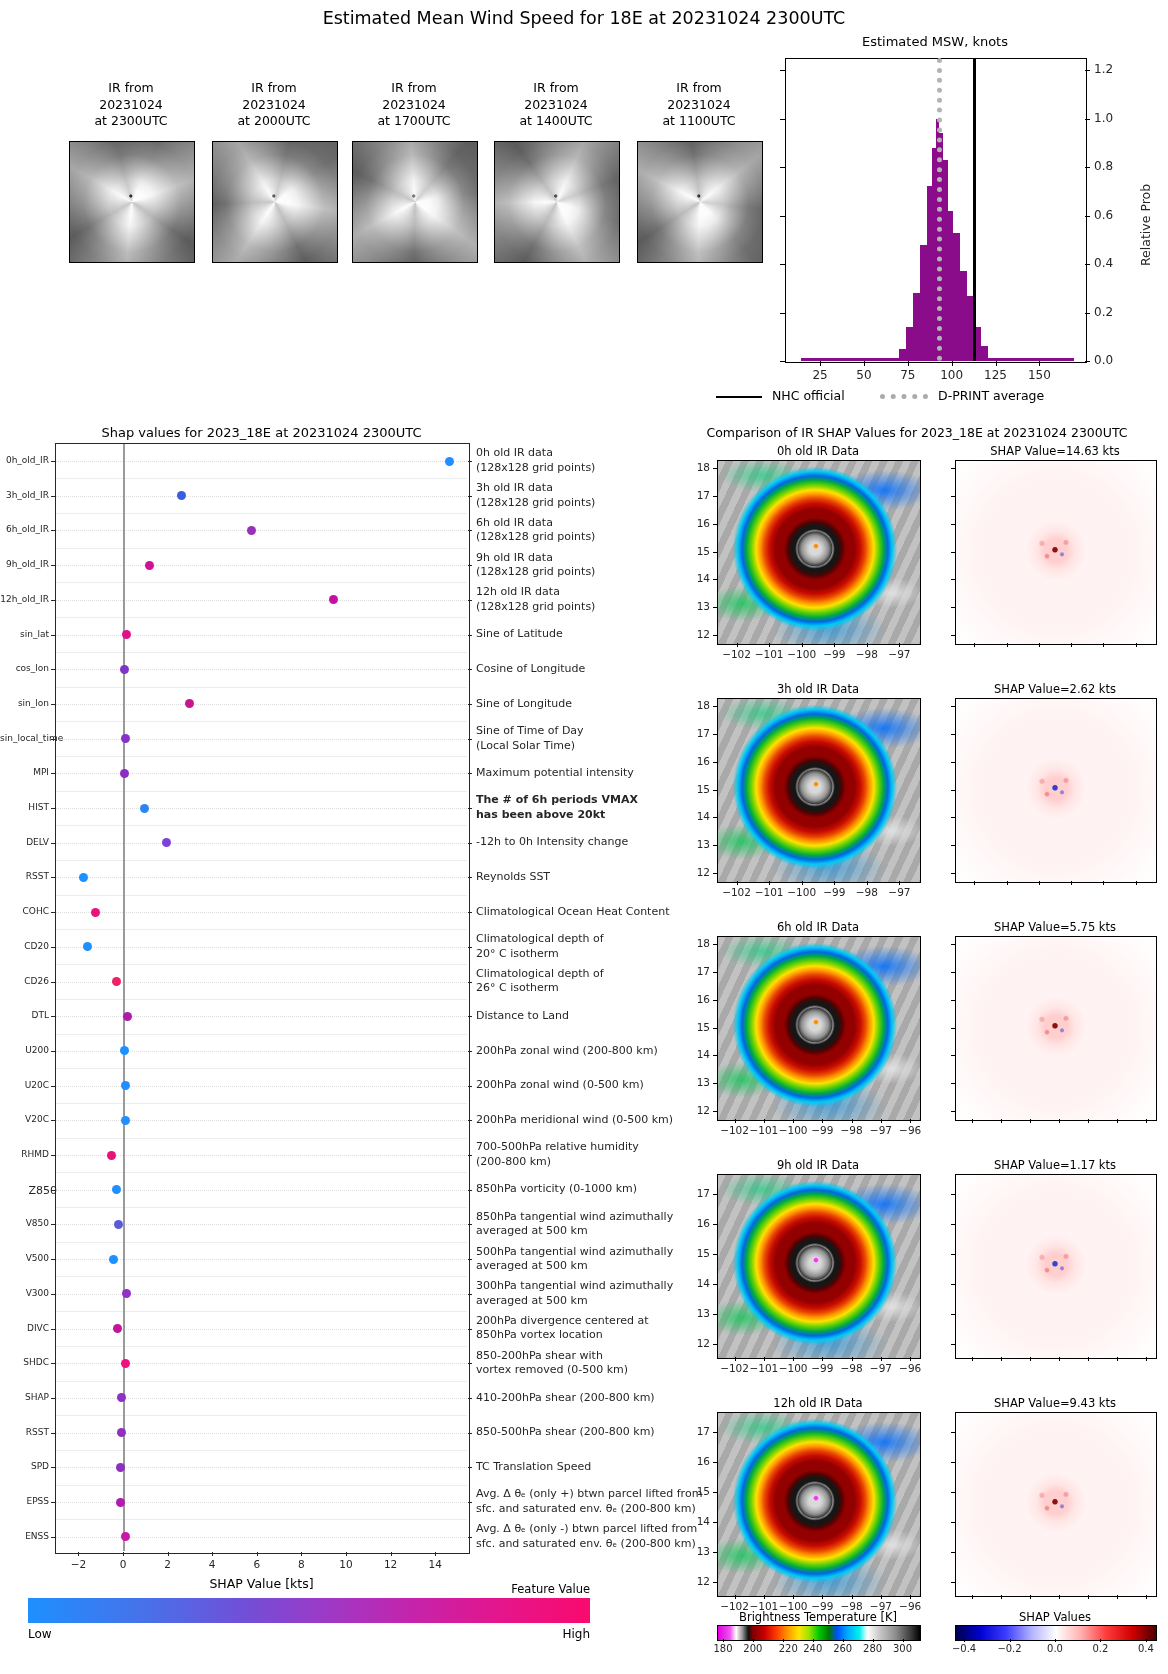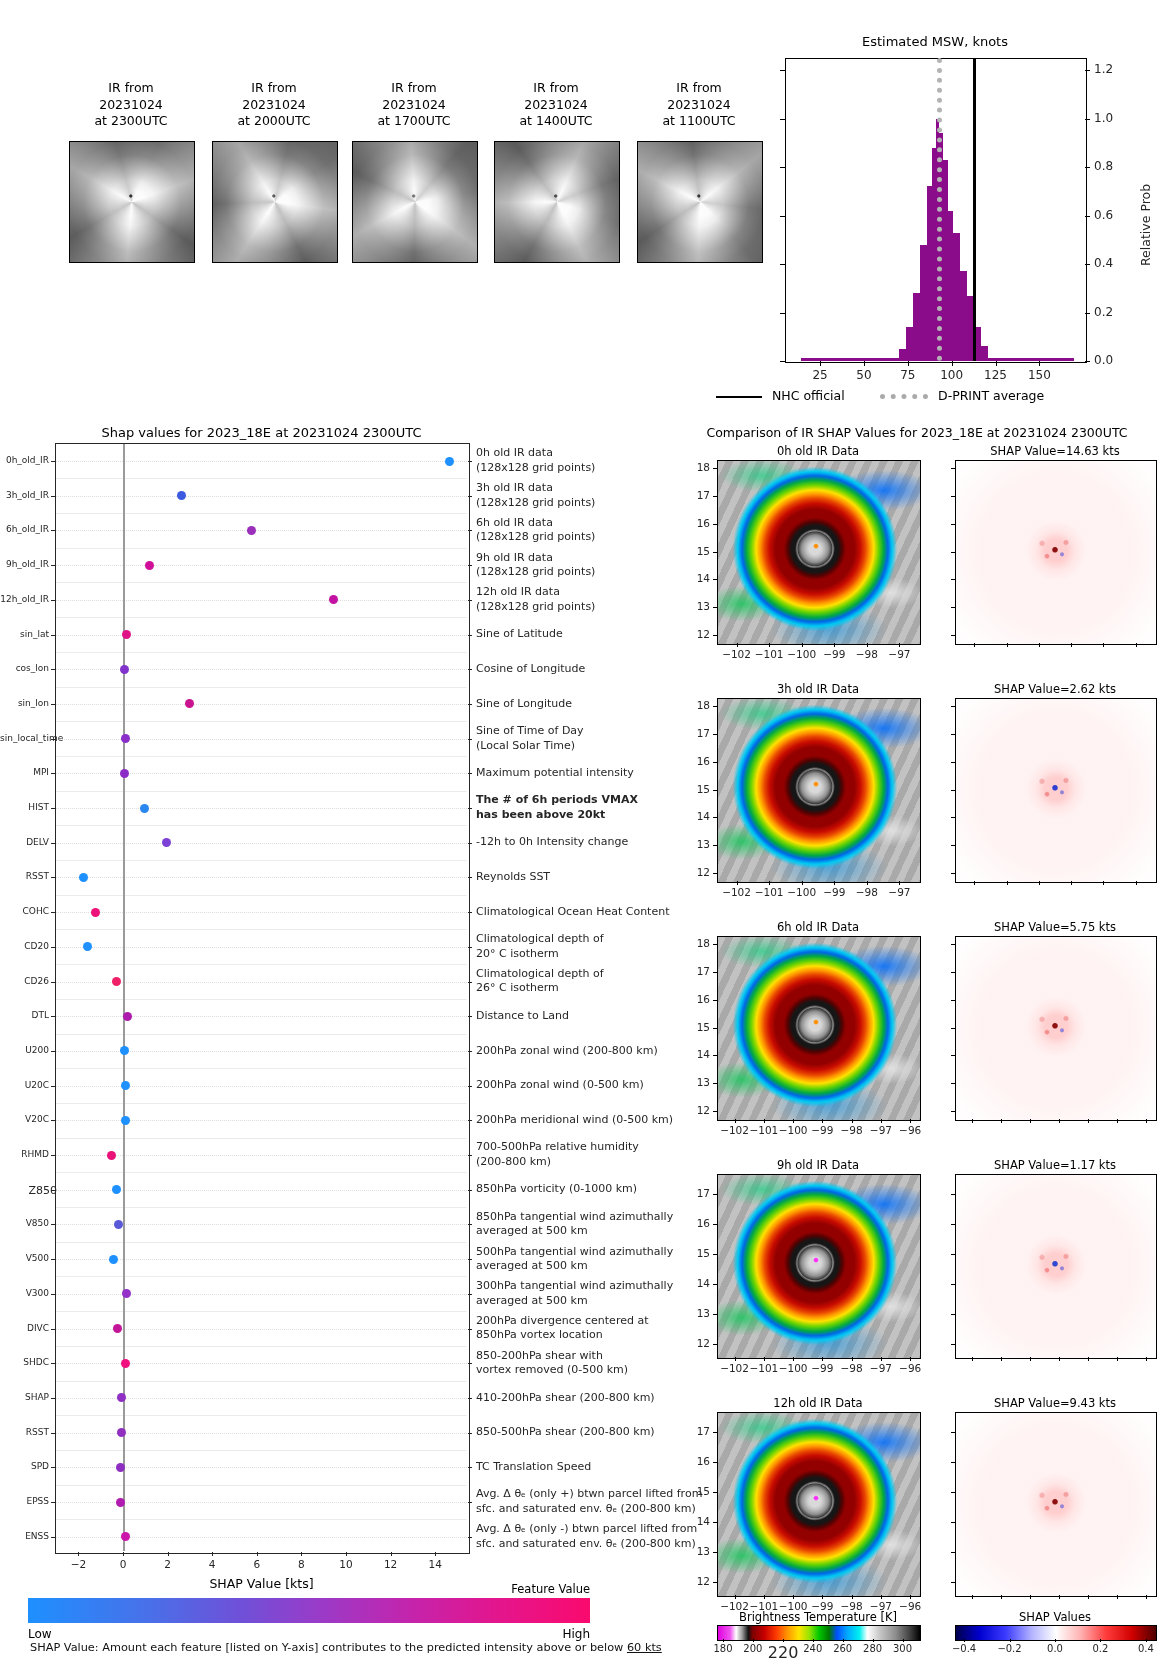--- a/index.html
+++ b/index.html
@@ -49,20 +49,21 @@
     radial-gradient(circle at 43% 45%, rgba(235,120,120,.45) 0 1.2%, rgba(0,0,0,0) 2.2%),
     radial-gradient(circle at 50% 49%, rgba(255,130,130,.32) 0 8%, rgba(255,170,170,.18) 14%, rgba(0,0,0,0) 22%),
     radial-gradient(circle at 50% 50%, rgba(255,210,210,.28) 0 55%, rgba(255,228,228,.16) 80%, rgba(255,255,255,1) 100%);}
   .r1.art-shap{--cdot:#303fd0;}
   .r3.art-shap{--cdot:#2f48cf;}
 </style>
 </head>
 <body>
 
 <div id="canvas">
+  <div class="abs ctr" style="left:0;top:8px;width:1168px;font-size:17.5px;color:#000;">Estimated Mean Wind Speed for 18E at 20231024 2300UTC</div>
 
   <div class="abs ctr" style="left:785px;top:34px;width:300px;font-size:13px;color:#000;">Estimated MSW, knots</div>
   <div id="hist">
       <div style="position: absolute; left: 785px; top: 58px; width: 300px; height: 303px; border: 1.2px solid rgb(0, 0, 0); background: rgb(255, 255, 255);"></div>
       <div style="position: absolute; left: 800.789px; top: 358.091px; width: 273.684px; height: 2.9088px; background: rgb(138, 12, 138);"></div>
       <div style="position: absolute; left: 899.035px; top: 348.88px; width: 7.01754px; height: 12.12px; background: rgb(138, 12, 138);"></div>
       <div style="position: absolute; left: 906.053px; top: 327.064px; width: 7.01754px; height: 33.936px; background: rgb(138, 12, 138);"></div>
       <div style="position: absolute; left: 913.07px; top: 293.128px; width: 7.01754px; height: 67.872px; background: rgb(138, 12, 138);"></div>
       <div style="position: absolute; left: 920.088px; top: 244.648px; width: 7.01754px; height: 116.352px; background: rgb(138, 12, 138);"></div>
       <div style="position: absolute; left: 927.105px; top: 186.472px; width: 5.26316px; height: 174.528px; background: rgb(138, 12, 138);"></div>
@@ -711,33 +712,30 @@
       <div style="position: absolute; left: 1117.32px; top: 1595px; width: 1px; height: 4px; background: rgb(0, 0, 0);"></div>
       <div style="position: absolute; left: 910.217px; top: 1595px; width: 1px; height: 4px; background: rgb(0, 0, 0);"></div>
       <div style="position: absolute; left: 890.217px; top: 1600px; width: 40px; text-align: center; font-size: 10.5px; color: rgb(38, 38, 38);">−96</div>
       <div style="position: absolute; left: 1146.3px; top: 1595px; width: 1px; height: 4px; background: rgb(0, 0, 0);"></div>
     </div>
 
   <div class="abs rgt" style="left:390px;top:1582px;width:200px;font-size:11.5px;color:#000;">Feature Value</div>
   <div class="cbar cbar-feature" style="left:28px;top:1598px;width:562px;height:25px;"></div>
   <div class="abs" style="left:28px;top:1627px;font-size:12px;color:#000;">Low</div>
   <div class="abs rgt" style="left:490px;top:1627px;width:100px;font-size:12px;color:#000;">High</div>
-  <div class="abs" style="left:30px;top:1641px;font-size:11.3px;color:#111;white-space:nowrap;">
-    <span>SHAP Value: Amount each feature [listed on Y-axis] contributes to the predicted intensity above or below </span><span style="text-decoration:underline;">60 kts</span>
-  </div>
 
   <div class="abs ctr" style="left:697px;top:1610px;width:242px;font-size:11.5px;color:#000;">Brightness Temperature [K]</div>
   <div class="cbar cbar-bt" style="left:717px;top:1625px;width:202px;height:14px;"></div>
   <div id="bt-ticks">
       <div style="position: absolute; left: 722.985px; top: 1639px; width: 1px; height: 3px; background: rgb(0, 0, 0);"></div>
       <div style="position: absolute; left: 707.985px; top: 1643px; width: 30px; text-align: center; font-size: 10px; color: rgb(38, 38, 38);">180</div>
       <div style="position: absolute; left: 752.911px; top: 1639px; width: 1px; height: 3px; background: rgb(0, 0, 0);"></div>
       <div style="position: absolute; left: 737.911px; top: 1643px; width: 30px; text-align: center; font-size: 10px; color: rgb(38, 38, 38);">200</div>
       <div style="position: absolute; left: 782.837px; top: 1639px; width: 1px; height: 3px; background: rgb(0, 0, 0);"></div>
-      <div style="position: absolute; left: 767.837px; top: 1643px; width: 30px; text-align: center; font-size: 16px; color: rgb(38, 38, 38);">220</div>
+      <div style="position: absolute; left: 767.837px; top: 1643px; width: 30px; text-align: right; font-size: 10px; color: rgb(38, 38, 38);">220</div>
       <div style="position: absolute; left: 812.763px; top: 1639px; width: 1px; height: 3px; background: rgb(0, 0, 0);"></div>
       <div style="position: absolute; left: 797.763px; top: 1643px; width: 30px; text-align: center; font-size: 10px; color: rgb(38, 38, 38);">240</div>
       <div style="position: absolute; left: 842.689px; top: 1639px; width: 1px; height: 3px; background: rgb(0, 0, 0);"></div>
       <div style="position: absolute; left: 827.689px; top: 1643px; width: 30px; text-align: center; font-size: 10px; color: rgb(38, 38, 38);">260</div>
       <div style="position: absolute; left: 872.615px; top: 1639px; width: 1px; height: 3px; background: rgb(0, 0, 0);"></div>
       <div style="position: absolute; left: 857.615px; top: 1643px; width: 30px; text-align: center; font-size: 10px; color: rgb(38, 38, 38);">280</div>
       <div style="position: absolute; left: 902.541px; top: 1639px; width: 1px; height: 3px; background: rgb(0, 0, 0);"></div>
       <div style="position: absolute; left: 887.541px; top: 1643px; width: 30px; text-align: center; font-size: 10px; color: rgb(38, 38, 38);">300</div>
     </div>
   <div class="abs ctr" style="left:935px;top:1610px;width:240px;font-size:11.5px;color:#000;">SHAP Values</div>

